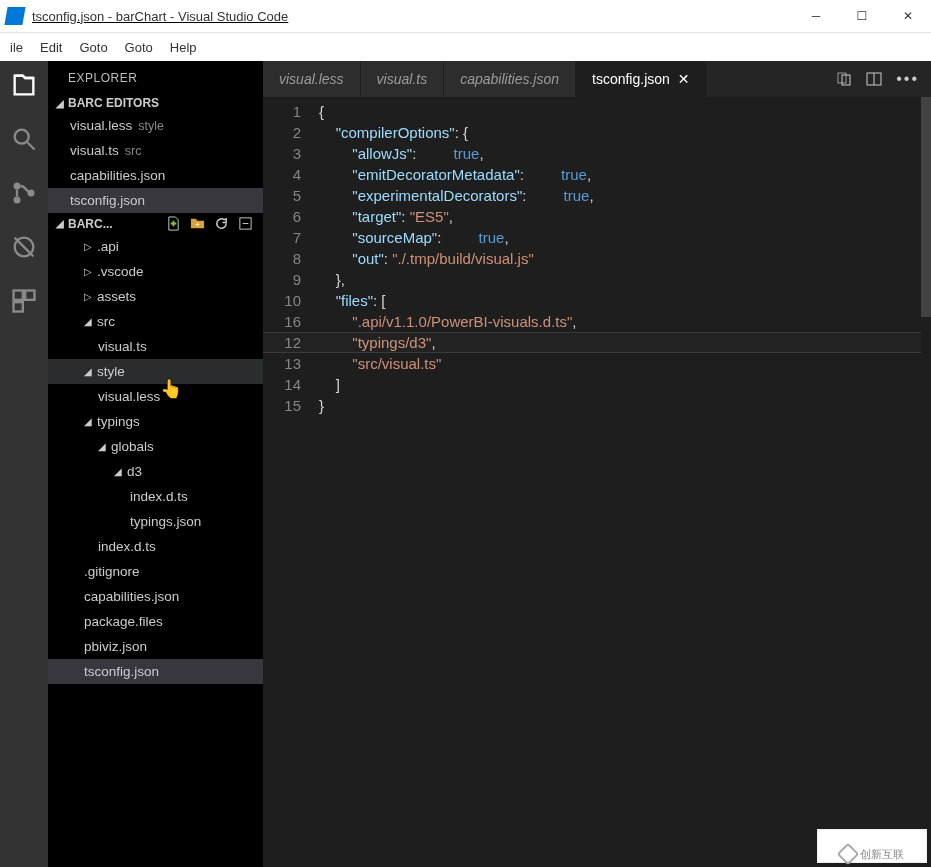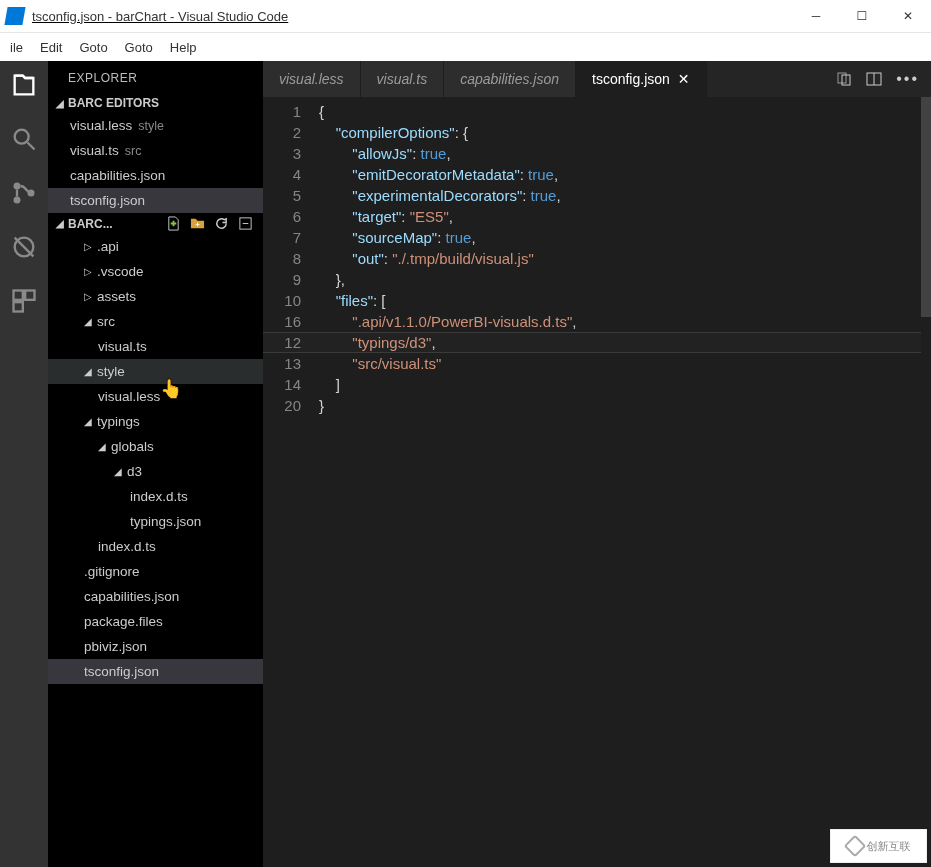--- a/index.html
+++ b/index.html
@@ -37,28 +37,28 @@
 .tabs { height: 36px; background: #252526; display: flex; align-items: stretch; }
 .tab { padding: 0 16px; display: flex; align-items: center; color: #9b9b9b; font-size: 14px; border-right: 1px solid #1e1e1e; background:#2d2d2d; font-style: italic;}
 .tab.active { background: #1e1e1e; color: #fff; font-style: normal;}
 .tab .close { margin-left: 8px; font-size: 14px; font-style: normal;}
 .tab-actions { margin-left: auto; display: flex; align-items: center; gap: 14px; padding: 0 12px; color:#ccc;}
 .tab-actions svg{width:16px;height:16px;fill:#ccc;}
 
 .code { flex: 1; display: flex; font-family: Consolas, monospace; font-size: 15px; line-height: 21px; padding-top: 4px; position:relative;}
 .gutter { width: 56px; text-align: right; color: #858585; padding-right: 18px; }
 .lines { flex: 1; white-space: pre; color: #d4d4d4; }
-.s { color: #ce9178; } .k { color: #9cdcfe; } .b { color: #569cd6; }
+.s { color: #ce9178; } .k { color: #9cdcfe; } .b { color: #569cd6; margin-left: 33px; }
 .line-hl { position:absolute; left:0; right:8px; height:21px; top: calc(4px + 21px*11); border:1px solid #3a3a3a; border-left:none; border-right:none; background:rgba(255,255,255,0.02);}
 .scrollbar{position:absolute;right:0;top:0;bottom:0;width:10px;background:#1e1e1e;}
 .scrollbar-thumb{position:absolute;right:0;top:0;height:220px;width:10px;background:#424242;}
 
 .cursor-ptr{position:absolute; left:160px; top:378px; font-size:18px; color:#fff; pointer-events:none; text-shadow:0 0 2px #000;}
 
-.watermark{position:absolute;right:4px;bottom:4px;width:97px;height:34px;background:#fff;display:flex;align-items:center;justify-content:center;font-size:11px;color:#888;border:1px solid #eee;}
+.watermark{position:absolute;right:4px;bottom:4px;width:110px;height:34px;background:#fff;display:flex;align-items:flex-end;justify-content:center;font-size:11px;color:#888;border:1px solid #eee;}
 .wm-logo{width:16px;height:16px;border:2px solid #aaa;border-radius:3px;margin-right:4px;transform:rotate(45deg);}
 </style>
 </head>
 <body>
 
 <div class="titlebar">
   <div class="vscode-icon"></div>
   <div class="title">tsconfig.json - barChart - Visual Studio Code</div>
   <div class="win-controls">
     <div>─</div>
@@ -263,21 +263,21 @@
           <div>5</div>
           <div>6</div>
           <div>7</div>
           <div>8</div>
           <div>9</div>
           <div>10</div>
           <div>16</div>
           <div>12</div>
           <div>13</div>
           <div>14</div>
-          <div>20</div>
+          <div>15</div>
         </div>
       <div class="lines" id="lines"><div>{</div><div>    <span class="k">"compilerOptions"</span>: {</div><div>        <span class="k">"allowJs"</span>: <span class="b">true</span>,</div><div>        <span class="k">"emitDecoratorMetadata"</span>: <span class="b">true</span>,</div><div>        <span class="k">"experimentalDecorators"</span>: <span class="b">true</span>,</div><div>        <span class="k">"target"</span>: <span class="s">"ES5"</span>,</div><div>        <span class="k">"sourceMap"</span>: <span class="b">true</span>,</div><div>        <span class="k">"out"</span>: <span class="s">"./.tmp/build/visual.js"</span></div><div>    },</div><div>    <span class="k">"files"</span>: [</div><div>        <span class="s">".api/v1.1.0/PowerBI-visuals.d.ts"</span>,</div><div>        <span class="s">"typings/d3"</span>,</div><div>        <span class="s">"src/visual.ts"</span></div><div>    ]</div><div>}</div></div>
       <div class="scrollbar">
           <div class="scrollbar-thumb"></div>
         </div>
     </div>
   </div>
 </div>
 
 <div class="cursor-ptr">👆</div>

